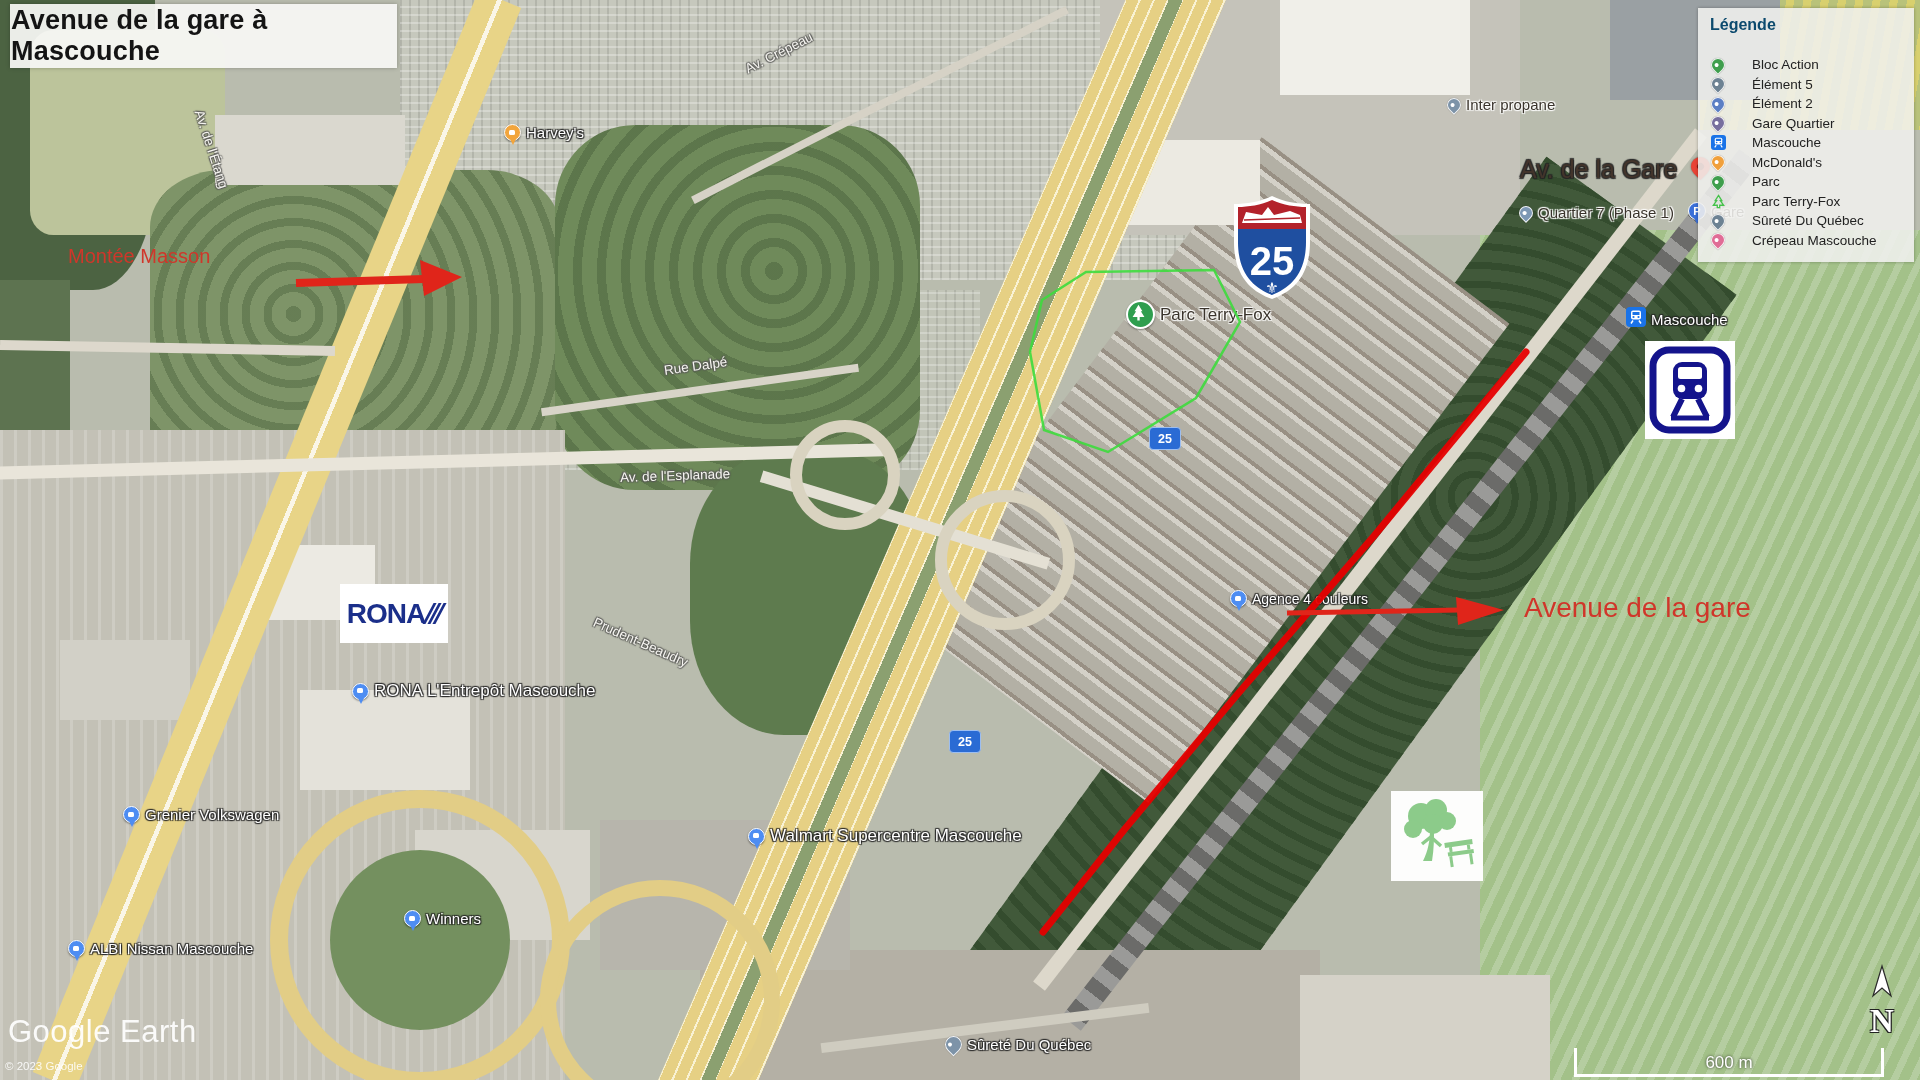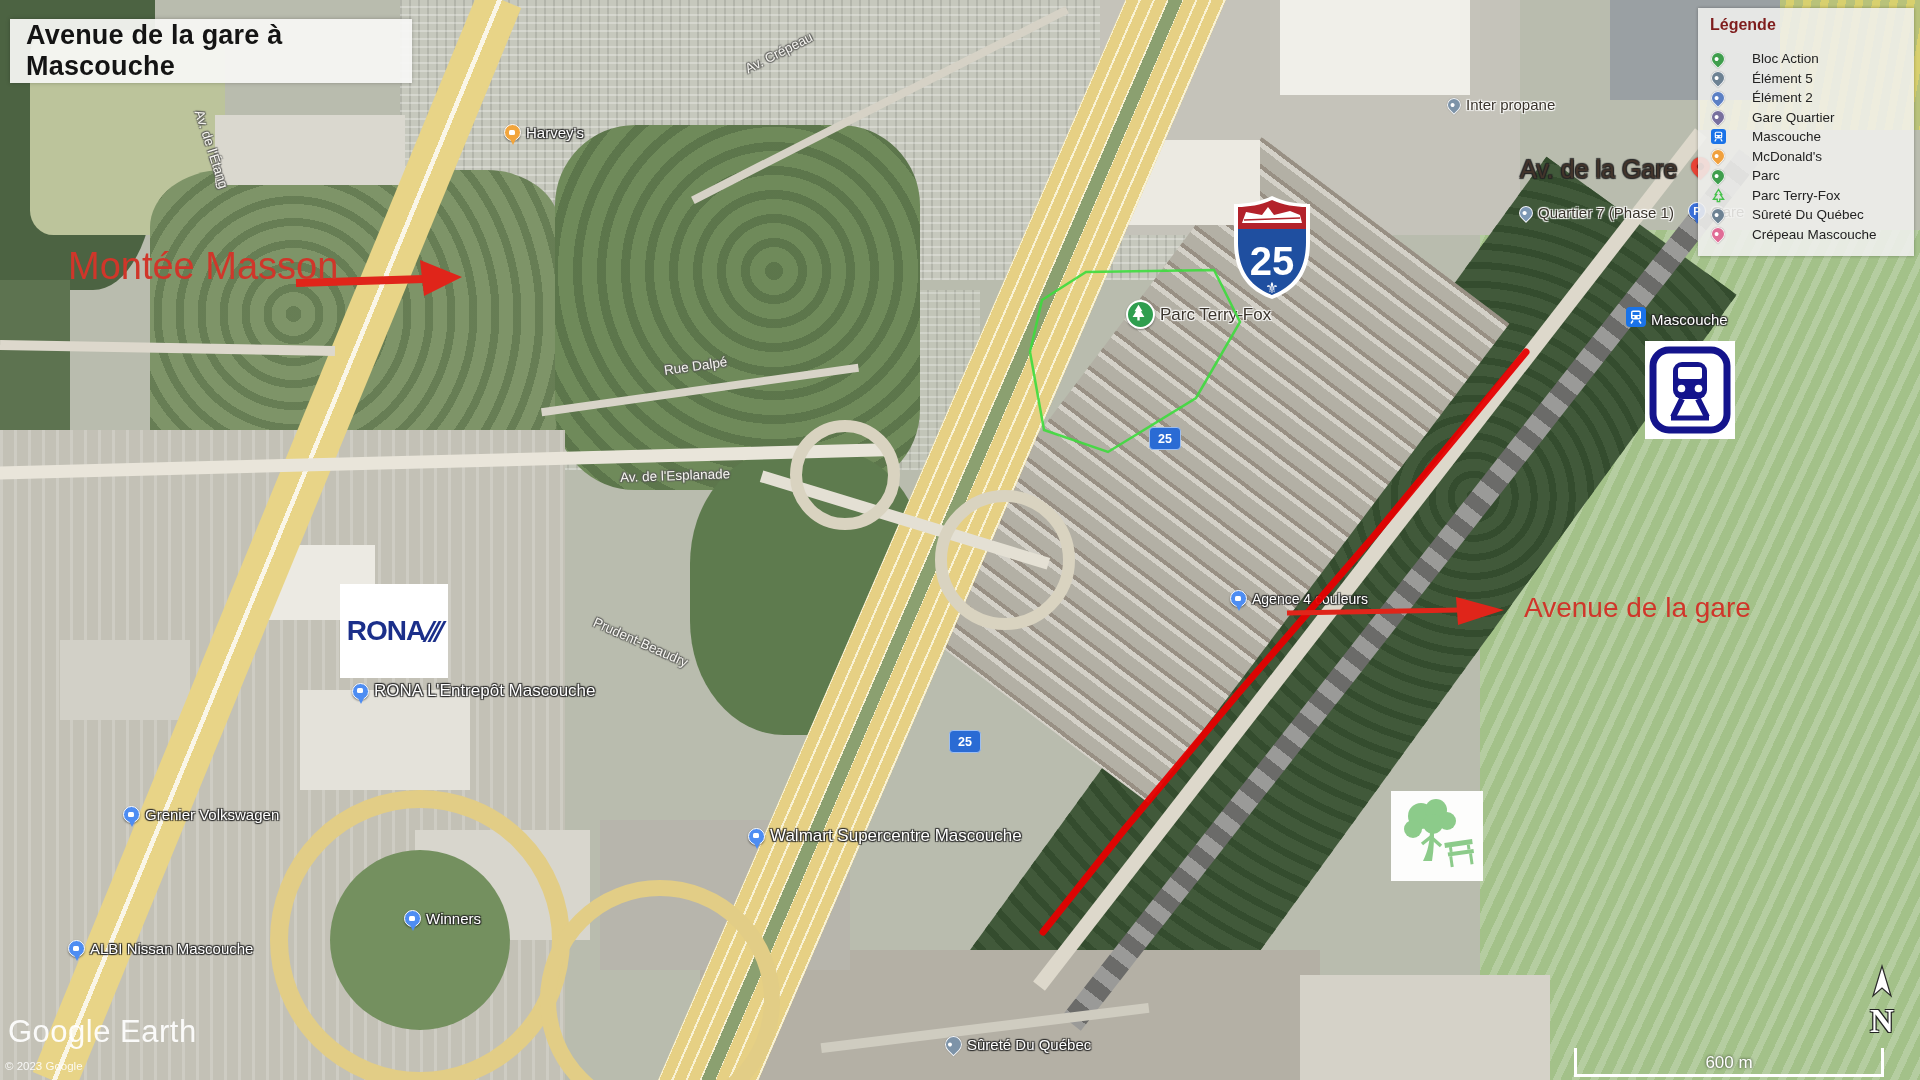--- a/index.html
+++ b/index.html
@@ -1,26 +1,26 @@
 <!DOCTYPE html>
 <html><head>
 <meta charset="utf-8">
 <style>
   html,body{margin:0;padding:0;background:#000;}
   .stage{position:relative;width:1920px;height:1080px;overflow:hidden;
          font-family:"Liberation Sans",sans-serif;background:#b9bcae;}
   .bg{position:absolute;}
   
-  .titlebox{position:absolute;left:10px;top:19px;width:386px;height:64px;
-    background:rgba(247,247,245,.93);display:flex;align-items:center;padding-left:16px;
+  .titlebox{position:absolute;left:10px;top:4px;width:386px;height:64px;
+    background:rgba(247,247,245,.93);display:flex;align-items:center;padding-left:1px;
     z-index:10;box-shadow:0 0 4px rgba(0,0,0,.25);}
   .titlebox span{font-size:27px;font-weight:bold;color:#141414;letter-spacing:.2px;}
   .legend{position:absolute;right:6px;top:8px;width:194px;background:rgba(240,240,238,.88);
     z-index:11;padding:8px 10px 12px 12px;box-shadow:0 0 3px rgba(0,0,0,.3);}
-  .lg-h{font-size:16px;font-weight:bold;color:#7f1d1d;margin-bottom:15px;}
+  .lg-h{font-size:16px;font-weight:bold;color:#0c4a6e;margin-bottom:21px;}
   .lgrow{display:flex;align-items:center;gap:26px;height:19.5px;text-align:right;}
   .lgic{width:16px;display:flex;justify-content:center;align-items:center;}
   .lgtxt{font-size:13.5px;color:#222;white-space:nowrap;}
   
   .gpin{display:inline-block;width:12px;height:12px;background:var(--pin-color,#888);
     border-radius:50% 50% 50% 0;transform:rotate(-45deg);border:1px solid rgba(255,255,255,.9);
     box-shadow:0 0 1px rgba(0,0,0,.45);position:relative;}
   .gpin::after{content:'';position:absolute;left:3.2px;top:3.2px;width:4px;height:4px;
     border-radius:50%;background:#fff;}
   
@@ -50,24 +50,24 @@
                 -1px 1px 1px rgba(35,35,35,.9),1px 1px 1px rgba(35,35,35,.9);}
   .plbl.big{font-size:17px;}
   .plbl.dk{color:#3a342c;
     text-shadow:-1px -1px 1px rgba(255,255,255,.95),1px -1px 1px rgba(255,255,255,.95),
                 -1px 1px 1px rgba(255,255,255,.95),1px 1px 1px rgba(255,255,255,.95);}
   .plbl.huge{font-size:25px;font-weight:500;color:#42342b;}
   .st{position:absolute;z-index:5;font-size:13.5px;color:#f5f4f0;white-space:nowrap;
     transform-origin:0 50%;
     text-shadow:-1px -1px 1px rgba(90,90,88,.85),1px -1px 1px rgba(90,90,88,.85),
                 -1px 1px 1px rgba(90,90,88,.85),1px 1px 1px rgba(90,90,88,.85);}
-  .redtxt{position:absolute;z-index:7;color:#d0362a;font-size:38px;white-space:nowrap;}
+  .redtxt{position:absolute;z-index:7;color:#d0362a;font-size:20px;white-space:nowrap;}
   
   .tile{position:absolute;z-index:5;}
-  .ronabox{width:108px;height:94px;background:#fff;display:flex;align-items:center;
+  .ronabox{width:108px;height:59px;background:#fff;display:flex;align-items:center;
     justify-content:center;gap:3px;}
   .ronatxt{color:#1b2f8a;font-weight:800;font-size:28px;letter-spacing:-1px;}
   .ronastripes{display:flex;gap:2px;}
   .ronastripes i{display:block;width:3px;height:21px;background:#1b2f8a;transform:skewX(-28deg);}
   .wmbox{width:131px;height:102px;background:#0670ce;color:#fff;padding:22px 0 0 12px;
     box-sizing:border-box;}
   .wmrow{display:flex;align-items:center;gap:3px;}
   .wmname{font-size:22px;font-weight:bold;letter-spacing:-.5px;}
   .wmspark{color:#fdbb30;font-size:22px;line-height:1;}
   .wmtag{font-size:7.5px;margin-top:9px;letter-spacing:.2px;}

